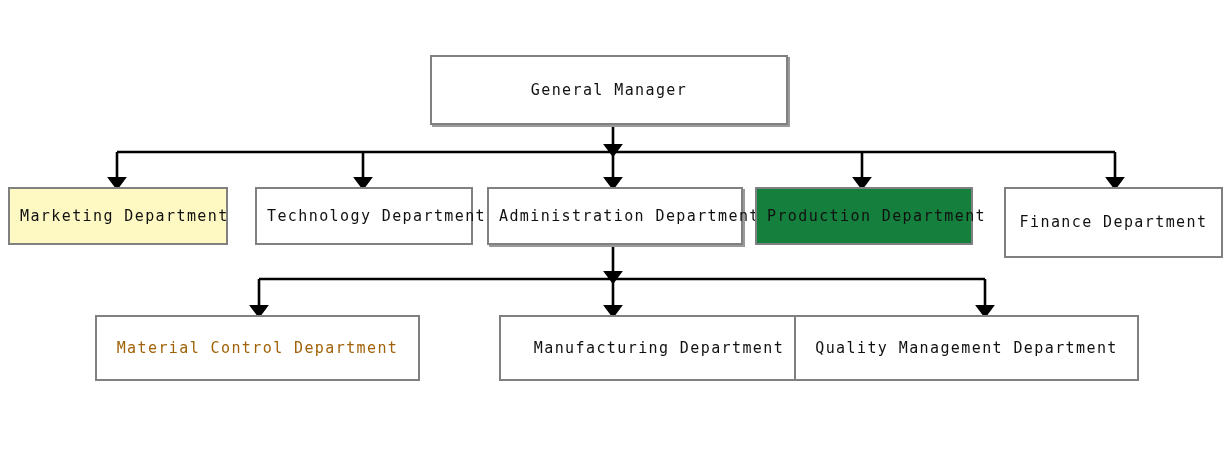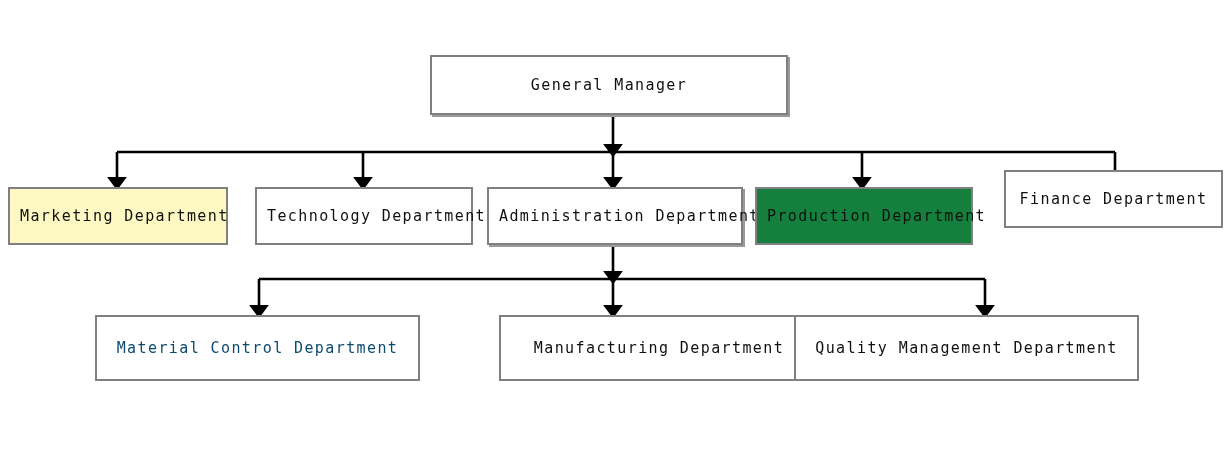--- a/index.html
+++ b/index.html
@@ -68,40 +68,40 @@
         <line x1="1115" y1="152" x2="1115" y2="185" stroke="#000000" stroke-width="2.6" marker-end="url(#arrowhead)"></line>
         <line x1="613" y1="245" x2="613" y2="279" stroke="#000000" stroke-width="2.6" marker-end="url(#arrowhead)"></line>
         <line x1="259" y1="279" x2="985" y2="279" stroke="#000000" stroke-width="2.6"></line>
         <line x1="259" y1="279" x2="259" y2="313" stroke="#000000" stroke-width="2.6" marker-end="url(#arrowhead)"></line>
         <line x1="613" y1="279" x2="613" y2="313" stroke="#000000" stroke-width="2.6" marker-end="url(#arrowhead)"></line>
         <line x1="985" y1="279" x2="985" y2="313" stroke="#000000" stroke-width="2.6" marker-end="url(#arrowhead)"></line>
       </g>
   </svg>
 
   <div id="nodes-layer">
-      <div class="node-box shadowed" style="left: 430px; top: 55px; width: 358px; height: 60px; border-color: rgb(128, 128, 128); background: rgb(255, 255, 255);">
+      <div class="node-box shadowed" style="left: 430px; top: 55px; width: 358px; height: 70px; border-color: rgb(128, 128, 128); background: rgb(255, 255, 255);">
         <span class="node-label align-center" style="color: rgb(17, 17, 17);">General Manager</span>
       </div>
       <div class="node-box" style="left: 8px; top: 187px; width: 220px; height: 58px; border-color: rgb(128, 128, 128); background: #fef9c3;">
         <span class="node-label align-left" style="color: rgb(17, 17, 17);">Marketing Department</span>
       </div>
       <div class="node-box" style="left: 255px; top: 187px; width: 218px; height: 58px; border-color: rgb(128, 128, 128); background: rgb(255, 255, 255);">
         <span class="node-label align-left" style="color: rgb(17, 17, 17);">Technology Department</span>
       </div>
       <div class="node-box shadowed" style="left: 487px; top: 187px; width: 256px; height: 58px; border-color: rgb(128, 128, 128); background: rgb(255, 255, 255);">
         <span class="node-label align-left" style="color: rgb(17, 17, 17);">Administration Department</span>
       </div>
       <div class="node-box" style="left: 755px; top: 187px; width: 218px; height: 58px; border-color: rgb(128, 128, 128); background: #15803d;">
         <span class="node-label align-left" style="color: rgb(17, 17, 17);">Production Department</span>
       </div>
-      <div class="node-box" style="left: 1004px; top: 170px; width: 219px; height: 58px; border-color: rgb(128, 128, 128); background: rgb(255, 255, 255);">
+      <div class="node-box" style="left: 1004px; top: 187px; width: 219px; height: 71px; border-color: rgb(128, 128, 128); background: rgb(255, 255, 255);">
         <span class="node-label align-center" style="color: rgb(17, 17, 17);">Finance Department</span>
       </div>
       <div class="node-box" style="left: 95px; top: 315px; width: 325px; height: 66px; border-color: rgb(128, 128, 128); background: rgb(255, 255, 255);">
-        <span class="node-label align-center" style="color: #0c4a6e;">Material Control Department</span>
+        <span class="node-label align-center" style="color: #a16207;">Material Control Department</span>
       </div>
       <div class="node-box" style="left: 459px; top: 315px; width: 320px; height: 66px; border-color: rgb(128, 128, 128); background: rgb(255, 255, 255); margin-left: 40px;">
         <span class="node-label align-center" style="color: rgb(17, 17, 17);">Manufacturing Department</span>
       </div>
       <div class="node-box" style="left: 794px; top: 315px; width: 345px; height: 66px; border-color: rgb(128, 128, 128); background: rgb(255, 255, 255);">
         <span class="node-label align-center" style="color: rgb(17, 17, 17);">Quality Management Department</span>
       </div>
     </div>
 
 </div>

